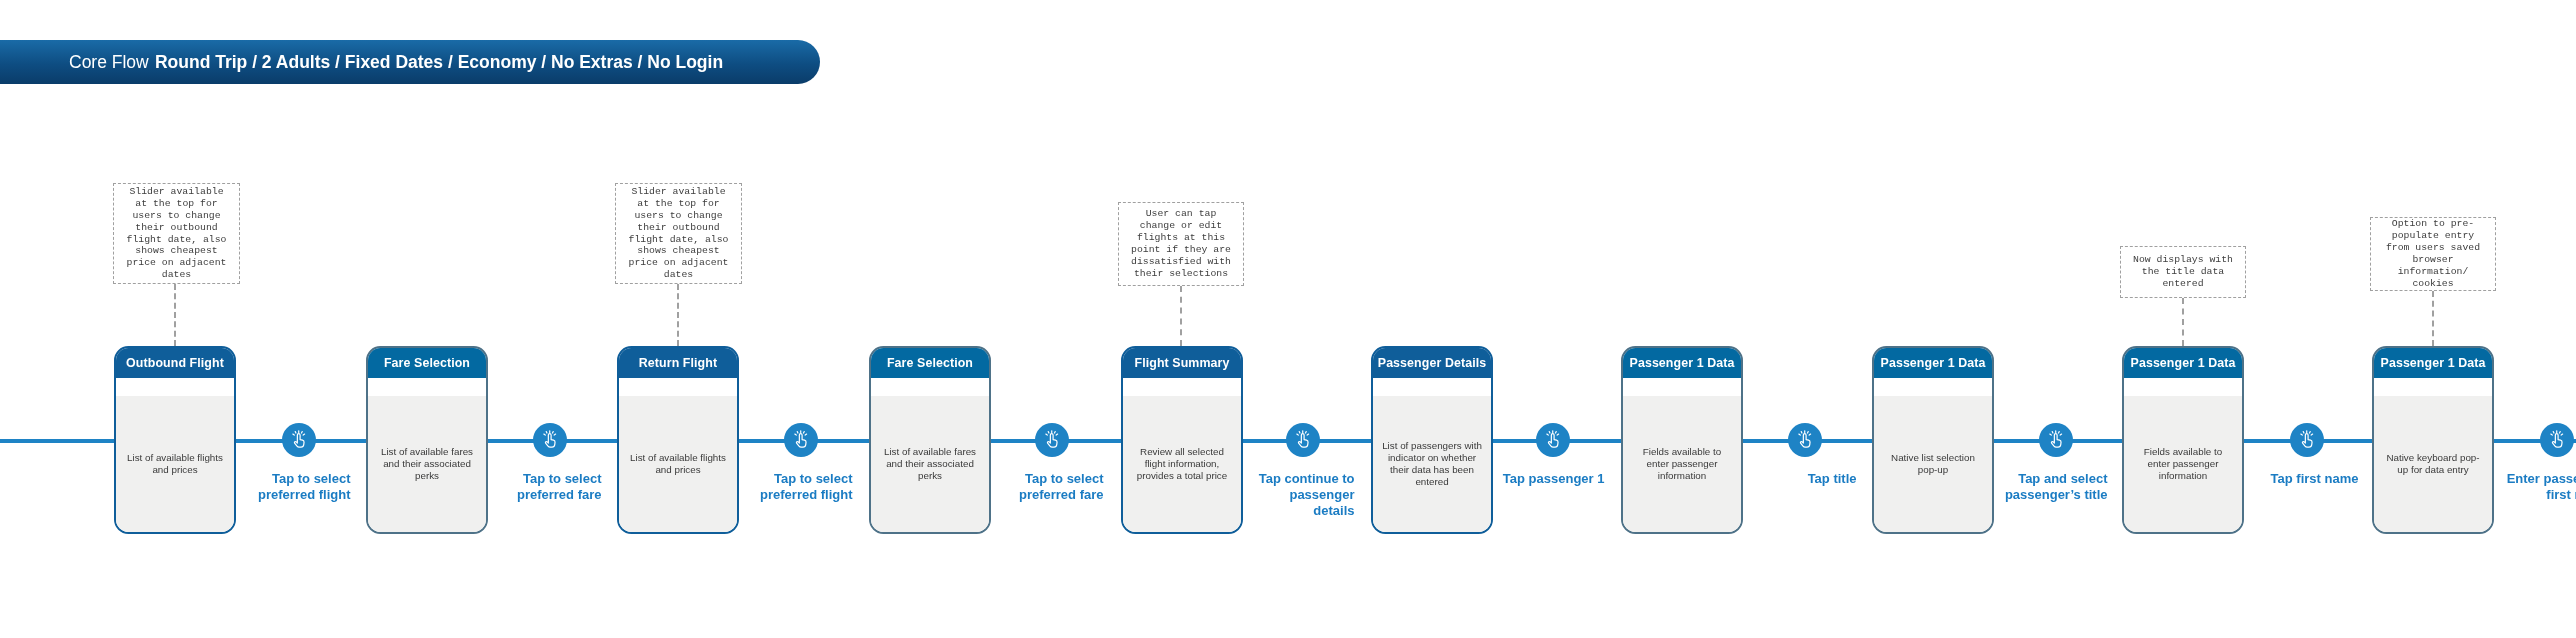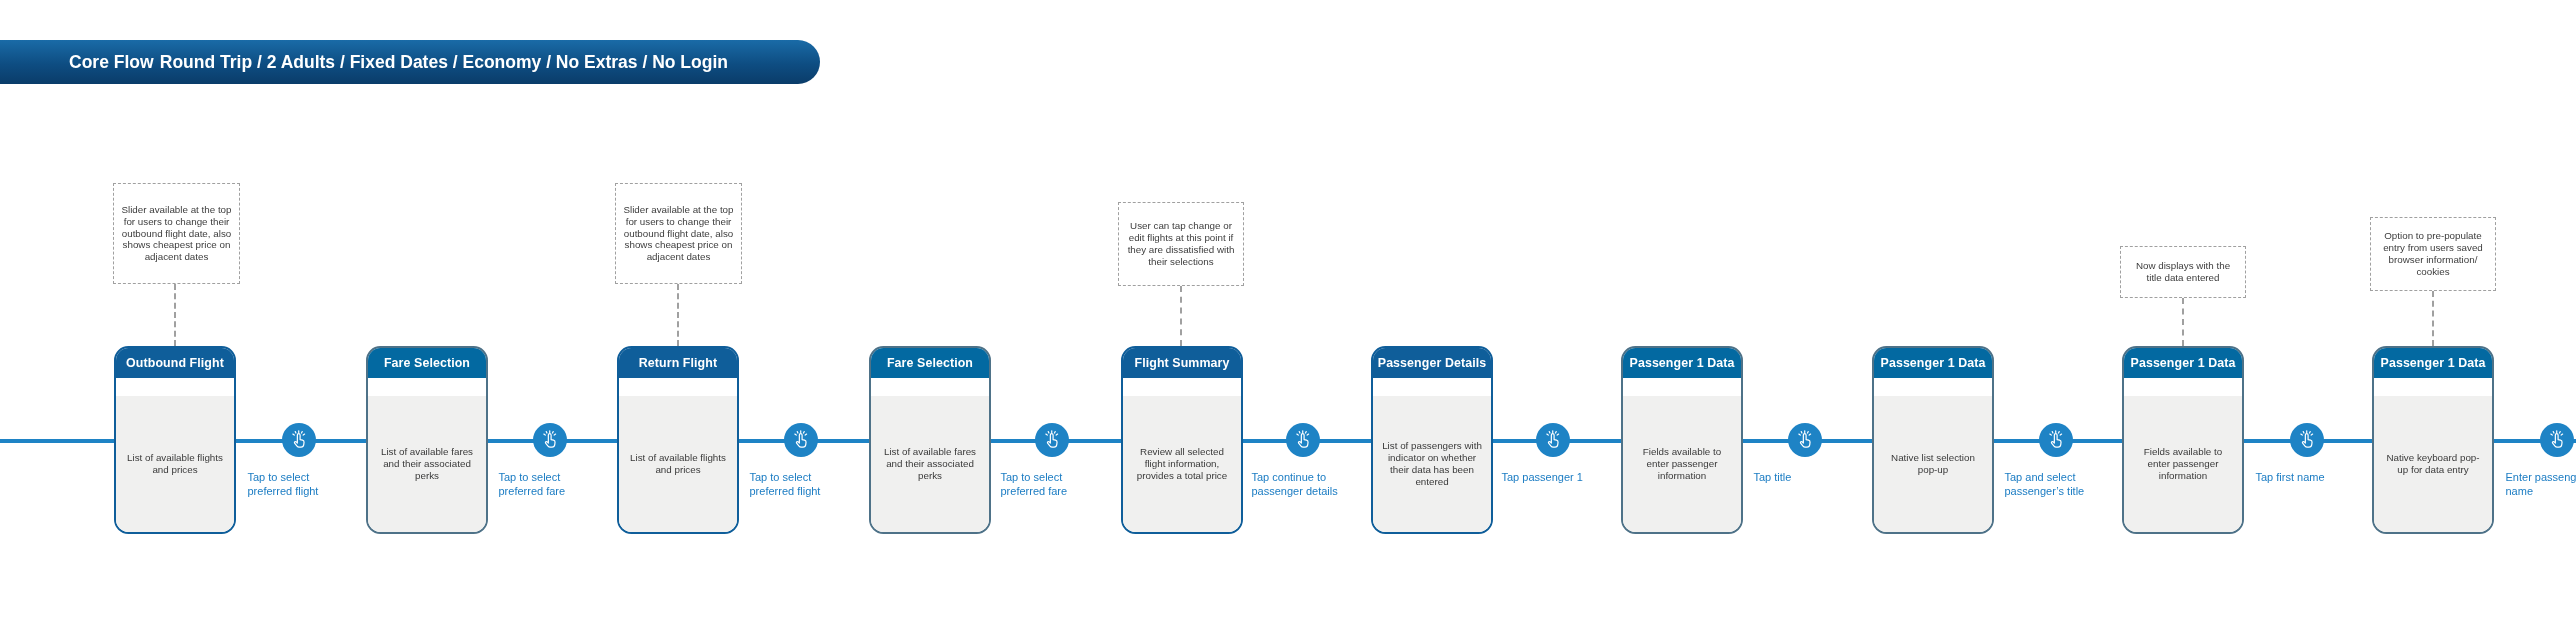--- a/index.html
+++ b/index.html
@@ -6,32 +6,32 @@
   body{width:3455px;height:639px;position:relative;overflow:hidden;
        font-family:"Liberation Sans", sans-serif;}
   #canvas{position:absolute;inset:0;}
 
   
   .badge{position:absolute;left:0;top:40px;width:820px;height:44px;
          border-radius:0 22px 22px 0;
          background:linear-gradient(180deg,#1a6ba7 0%,#0e4d82 55%,#0a3c69 100%);
          display:flex;align-items:center;padding-left:69px;box-sizing:border-box;
          color:#fff;font-size:17.5px;white-space:nowrap;}
-  .badge .prefix{font-weight:700;margin-right:6.2px;}
+  .badge .prefix{font-weight:400;margin-right:6.2px;}
   .badge .strong{font-weight:700;}
 
   
   .flow-line{position:absolute;left:0;top:439px;width:3455px;height:3.6px;
              background:#1e83c5;z-index:0;}
 
   
   .annotation{position:absolute;border:1.5px dashed #a0a0a0;background:#fff;
               display:flex;align-items:center;justify-content:center;text-align:center;
               font-size:9.8px;line-height:1.22;color:#3d3d3d;
-              padding:4.1px 7.2px;box-sizing:border-box;z-index:1;}
+              padding:4.1px 7.2px;box-sizing:border-box;z-index:1;font-family:Liberation Mono, monospace;}
   .ann-line{position:absolute;width:0;border-left:2.1px dashed #a0a0a0;z-index:1;}
 
   
   .card{position:absolute;top:346px;width:122px;height:188px;border-radius:14.4px;
         overflow:hidden;display:flex;flex-direction:column;box-sizing:border-box;
         border:2.1px solid;z-index:2;gap:18px;}
   .card.primary{border-color:#0f5e9a;}
   .card.primary .card-header{background:#0f5e9a;}
   .card.secondary{border-color:#4e7288;}
   .card.secondary .card-header{background:#0369a1;}
@@ -39,22 +39,22 @@
                color:#fff;font-weight:700;font-size:12.4px;letter-spacing:0.1px;}
   .card-body{flex:1;background:#f0f0ef;display:flex;align-items:center;justify-content:center;
              text-align:center;font-size:9.8px;line-height:1.22;color:#3a3a3a;
              padding:0 7.7px;}
 
   
   .step{position:absolute;top:423px;transform:translateX(-50%);z-index:3;
         display:flex;flex-direction:column;align-items:center;width:108px;}
   .circle{width:34px;height:34px;border-radius:50%;background:#1e83c5;
           display:flex;align-items:center;justify-content:center;}
-  .step-label{margin-top:14.4px;text-align:left;font-size:11px;line-height:1.22;
-              font-weight:400;color:#1b7cc3;width:103px;}
+  .step-label{margin-top:14.4px;text-align:right;font-size:13px;line-height:1.22;
+              font-weight:700;color:#1b7cc3;width:103px;}
 </style>
 </head>
 <body>
 
 <div id="canvas">
 
   <div class="badge">
     <span class="prefix">Core Flow</span>
     <span class="strong">Round Trip / 2 Adults / Fixed Dates / Economy / No Extras / No Login</span>
   </div>

